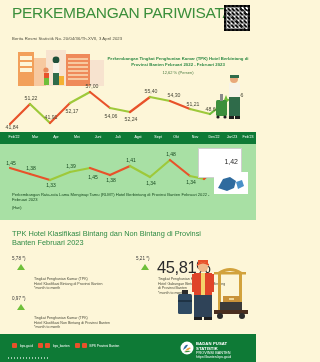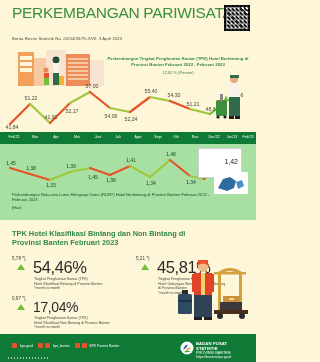--- a/index.html
+++ b/index.html
@@ -52,21 +52,21 @@
          line-height:5.4px;color:#17491f;}
   .c2unit{position:absolute;left:12px;top:62px;font-size:3.8px;color:#17491f;}
   .callout{position:absolute;right:14px;top:4px;width:42px;height:28px;
            background:#ffffff;border:1px solid #cfcfcf;}
   .callout .val{position:absolute;right:3px;top:9px;font-size:7px;color:#1f1f1f;}
   .mapbox{position:absolute;right:8px;top:28px;width:34px;height:22px;background:#ffffff;}
 
   
   .tpk{position:absolute;left:0;top:220px;width:256px;height:114px;background:#fdf6d8;}
   .tpk-title{position:absolute;left:12px;top:9px;width:190px;font-size:7.4px;
-             line-height:9.4px;font-weight:bold;color:#2f8a45;}
+             line-height:9.4px;font-weight:normal;color:#2f8a45;}
   .stat{position:absolute;}
   .stat .delta{position:absolute;font-size:4.6px;color:#3a3a3a;white-space:nowrap;}
   .stat .arrow{position:absolute;width:0;height:0;
                border-left:4.5px solid transparent;border-right:4.5px solid transparent;
                border-bottom:6px solid #6fbf3a;}
   .stat .big{position:absolute;font-size:16.5px;color:#2b2b2b;letter-spacing:-0.4px;white-space:nowrap;}
   .stat .big.small{font-size:14px;}
   .stat .desc{position:absolute;font-size:3.6px;line-height:4.6px;color:#4a4a3a;}
 
   .bellhop{position:absolute;right:2px;top:34px;width:76px;height:74px;}
@@ -237,40 +237,38 @@
     <div class="c2cap">Perkembangan Rata-rata Lama Menginap Tamu (RLMT) Hotel Berbintang di Provinsi Banten Februari 2022 - Februari 2023</div>
     <div class="c2unit">(Hari)</div>
   </div>
 
   <div class="tpk">
     <div class="tpk-title">TPK Hotel Klasifikasi Bintang dan Non Bintang di Provinsi Banten Februari 2023</div>
 
     <div class="stat" style="left:12px;top:36px;width:120px;height:34px;">
       <span class="delta" style="left:0;top:0">5,78 *)</span>
       <span class="arrow" style="left:5px;top:8px"></span>
-      <span class="big" style="left:21px;top:2px">54,46%</span>
       <span class="desc" style="left:22px;top:21px">Tingkat Penghunian Kamar (TPK)</span>
       <span class="desc" style="left:22px;top:25.5px">Hotel Klasifikasi Bintang di Provinsi Banten</span>
       <span class="desc" style="left:22px;top:30px">*month to month</span>
     </div>
 
     <div class="stat" style="left:136px;top:36px;width:118px;height:38px;">
       <span class="delta" style="left:0;top:0">5,21 *)</span>
       <span class="arrow" style="left:5px;top:8px"></span>
       <span class="big" style="left:21px;top:2px">45,81%</span>
       <span class="desc" style="left:22px;top:21px">Tingkat Penghunian Kamar (TPK)</span>
       <span class="desc" style="left:22px;top:25.5px">Hotel Gabungan Bintang dan Non Bintang</span>
       <span class="desc" style="left:22px;top:30px">di Provinsi Banten</span>
       <span class="desc" style="left:22px;top:34.5px">*month to month</span>
     </div>
 
     <div class="stat" style="left:12px;top:76px;width:130px;height:34px;">
       <span class="delta" style="left:0;top:0">0,97 *)</span>
       <span class="arrow" style="left:5px;top:8px"></span>
-      <span class="big small" style="left:21px;top:3px">17,04%</span>
       <span class="desc" style="left:22px;top:20px">Tingkat Penghunian Kamar (TPK)</span>
       <span class="desc" style="left:22px;top:24.5px">Hotel Klasifikasi Non Bintang di Provinsi Banten</span>
       <span class="desc" style="left:22px;top:29px">*month to month</span>
     </div>
 
     <svg class="bellhop" viewBox="0 0 76 74">
 
       <path d="M40 18 q12 -8 24 0 v40 h-3 V20 q-9 -6 -18 0 v38 h-3 z" fill="#d2a23c"></path>
       <rect x="36" y="18" width="32" height="2.5" fill="#d2a23c"></rect>
       <rect x="36" y="56" width="34" height="4" fill="#4a2e1e"></rect>

